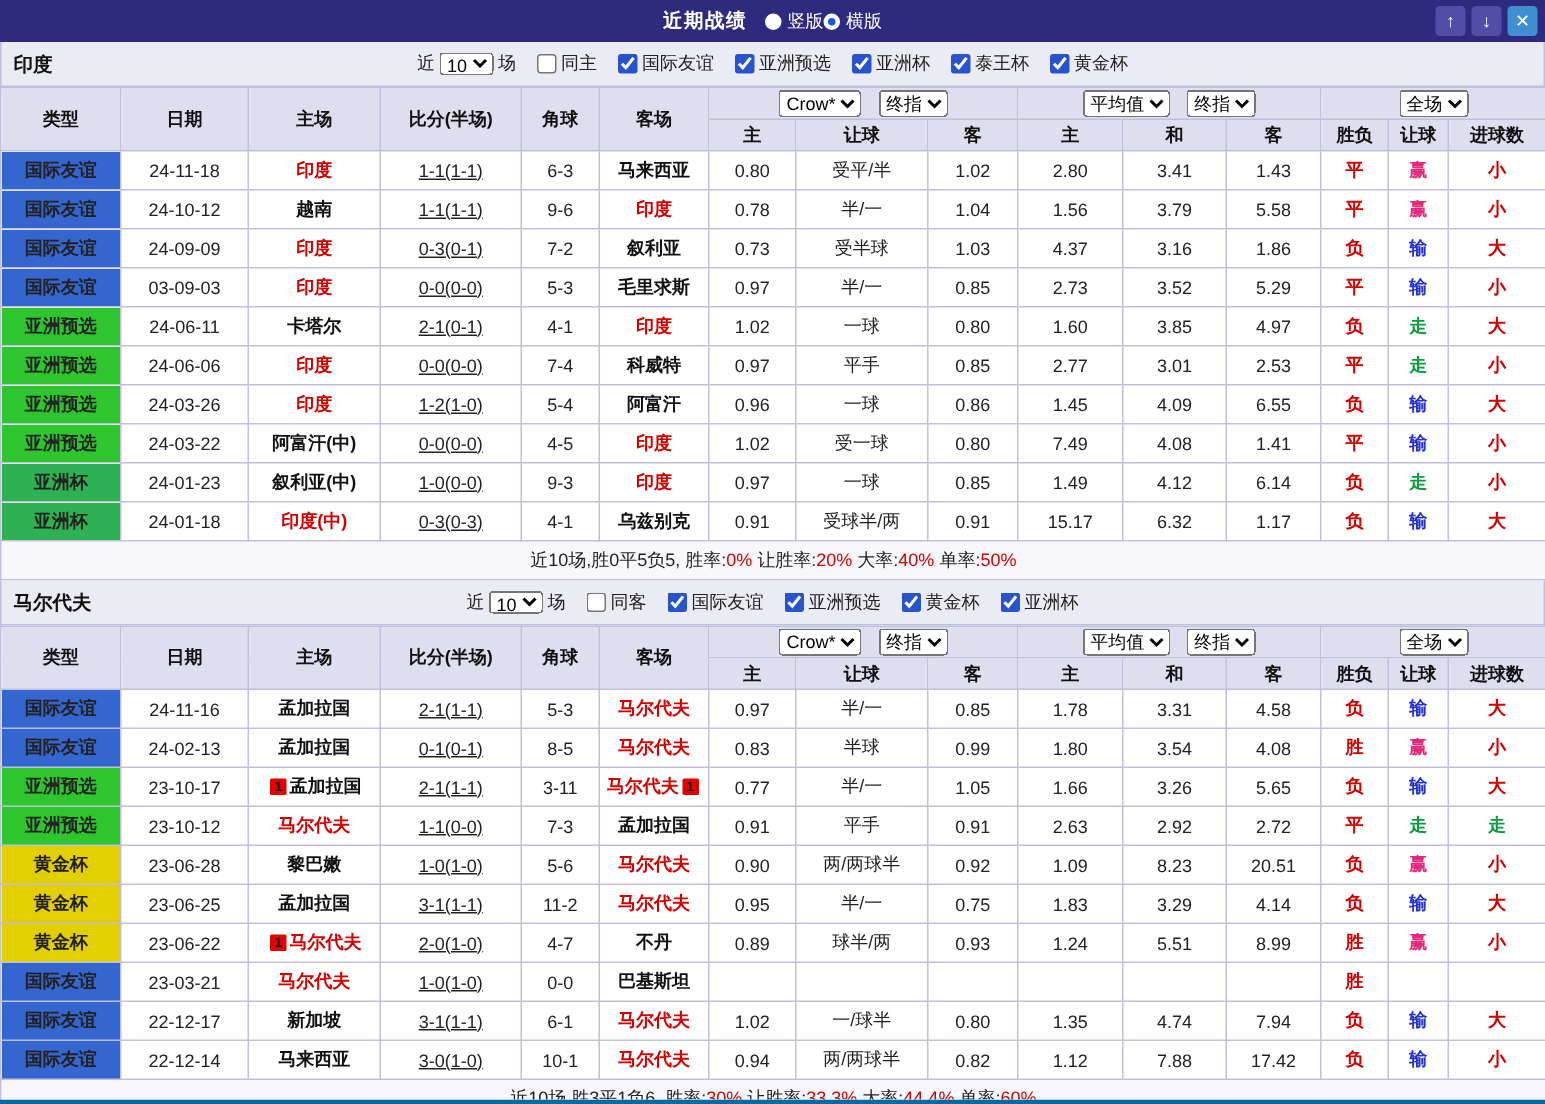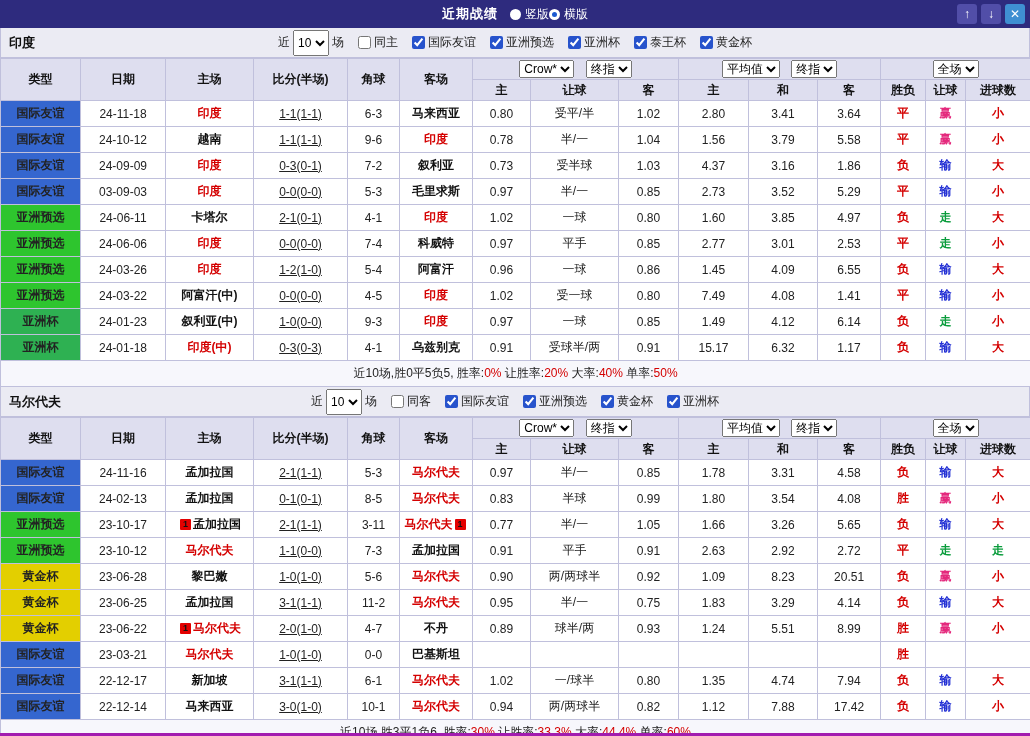--- a/index.html
+++ b/index.html
@@ -1,32 +1,32 @@
 <!DOCTYPE html>
 <html><head>
 <meta charset="utf-8">
 <style>
   *{box-sizing:border-box;}
   body{margin:0;background:#d9d9e6;font-family:"Liberation Sans","DejaVu Sans",sans-serif;}
-  .window{width:1030px;height:736px;background:#fff;overflow:hidden;border-bottom:3px solid #a21caf;}
+  .window{width:1030px;height:736px;background:#fff;overflow:hidden;border-bottom:3px solid #0369a1;}
   
   .topbar{height:28px;background:#2e2b7e;position:relative;display:flex;align-items:center;justify-content:center;color:#fff;font-size:13px;}
   .tb-center{display:flex;align-items:center;gap:12px;}
   .tb-title{font-weight:bold;letter-spacing:1px;}
   .tb-radio{display:inline-flex;align-items:center;gap:4px;cursor:pointer;font-size:12px;justify-content:center;}
   .radio{width:11px;height:11px;border-radius:50%;background:#fff;display:inline-block;position:relative;}
   .radio.sel::after{content:"";position:absolute;left:3px;top:3px;width:5px;height:5px;border-radius:50%;background:#1c59d0;}
   .tb-buttons{position:absolute;right:5px;top:4px;display:flex;gap:4px;}
   .tb-btn{width:20px;height:20px;background:#514ea8;color:#fff;border-radius:3px;font-size:12px;line-height:20px;text-align:center;cursor:pointer;}
   .tb-btn.close{background:#3f8fd2;font-weight:bold;}
   
   .sec-head{height:30px;background:#ebebf3;border:1px solid #c0c0dc;border-top:none;position:relative;display:flex;align-items:center;justify-content:center;}
   .team-name{position:absolute;left:8px;font-weight:bold;font-size:13px;color:#111;}
   .filters{display:flex;align-items:center;font-size:12px;color:#222;}
-  .filters select{font-size:12px;height:26px;margin:0 3px;}
+  .filters select{font-size:12px;height:15px;margin:0 3px;}
   .fcb{display:inline-flex;align-items:center;margin-left:14px;cursor:pointer;}
   .fcb input{width:13px;height:13px;accent-color:#2753cc;margin:0 3px 0 0;}
   
   table.grid{width:1030px;border-collapse:collapse;table-layout:fixed;font-size:12px;text-align:center;}
   .grid th,.grid td{border:1px solid #c0c0dc;padding:0;overflow:hidden;white-space:nowrap;}
   .grid thead th{background:#dedeef;color:#111;font-weight:bold;height:21px;}
   .hrow2 th{height:20px;}
   .selth select{font-size:12px;height:18px;margin:0 4px;max-width:92px;}
   .grid tbody td{height:26px;color:#222;background:#fff;}
   .type{font-weight:bold;}
@@ -135,21 +135,21 @@
           <td>24-11-18</td>
           <td class="team"><span class="focal">印度</span></td>
           <td class="score">1-1(1-1)</td>
           <td>6-3</td>
           <td class="team"><span>马来西亚</span></td>
           <td>0.80</td>
           <td>受平/半</td>
           <td>1.02</td>
           <td>2.80</td>
           <td>3.41</td>
-          <td>3.64</td>
+          <td>1.43</td>
           <td class="res" style="color: rgb(212, 0, 0);">平</td>
           <td class="res" style="color: rgb(228, 40, 124);">赢</td>
           <td class="res" style="color: rgb(212, 0, 0);">小</td>
         </tr>
         <tr>
           <td class="type t-blue">国际友谊</td>
           <td>24-10-12</td>
           <td class="team"><span>越南</span></td>
           <td class="score">1-1(1-1)</td>
           <td>9-6</td>

